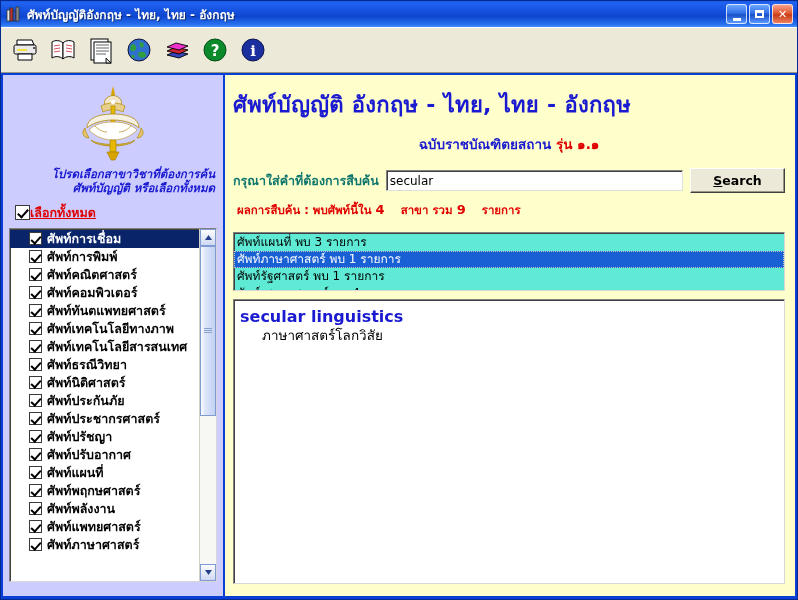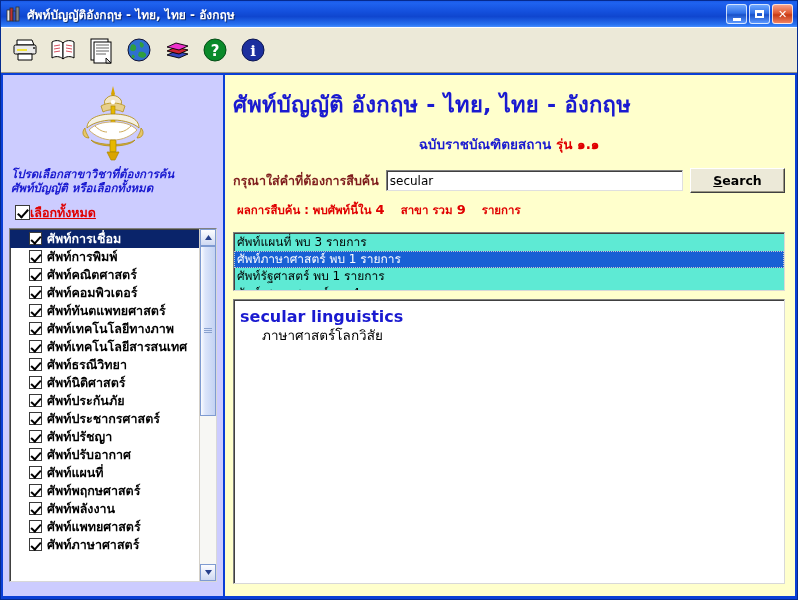--- a/index.html
+++ b/index.html
@@ -126,21 +126,21 @@
     height: 82px;
     margin-top: 4px;
     display: flex; align-items: center; justify-content: center;
   }
   #side-instruction {
     color: #1a1ad0;
     font-weight: bold;
     font-style: italic;
     font-size: 11.5px;
     line-height: 1.25;
-    text-align: left;
+    text-align: right;
     padding: 2px 2px 0 2px;
   }
   #select-all-row {
     display: flex;
     align-items: center;
     margin: 7px 0 5px 6px;
   }
   #select-all-label {
     color: #e00000;
     font-weight: bold;
@@ -262,21 +262,21 @@
   }
   #main-subtitle .ver { color: #e00000; }
 
   #search-row {
     display: flex;
     align-items: center;
     margin-top: 13px;
     gap: 7px;
   }
   #search-label {
-    color: #7f1d1d;
+    color: #0f766e;
     font-weight: bold;
     font-size: 12.5px;
     white-space: nowrap;
   }
   #search-input {
     flex: 1 1 auto;
     height: 21px;
     box-sizing: border-box;
     border: 1px solid #808080;
     border-right-color: #dfdfdf;

